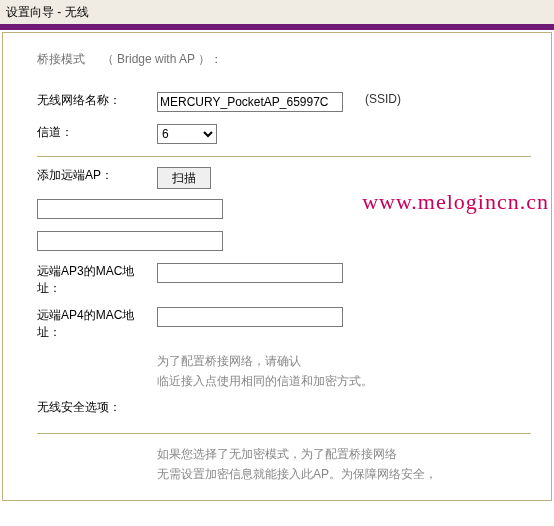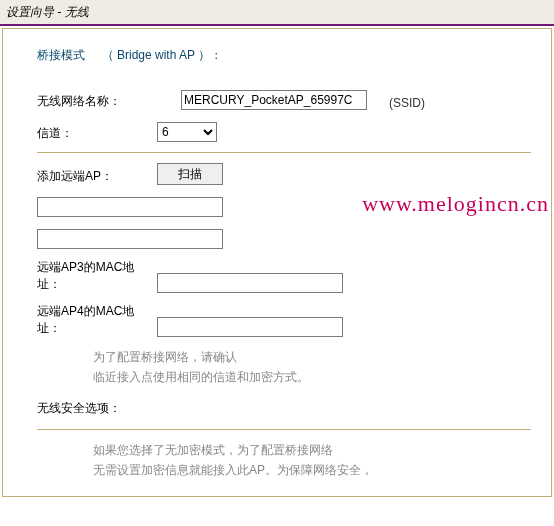--- a/index.html
+++ b/index.html
@@ -9,63 +9,62 @@
     font-size: 12px;
     background: #fff;
     color: #000;
     width: 554px;
   }
   .titlebar {
     height: 24px;
     line-height: 24px;
     padding-left: 6px;
     background: #f0ece3;
-    border-bottom: 2px solid #701a75;
+    border-bottom: 6px solid #701a75;
     font-size: 12px;
-    font-style: italic;
   }
   .panel {
     border: 1px solid #c0b078;
     margin: 2px;
     padding: 0;
     min-height: 464px;
     position: relative;
     box-sizing: border-box;
   }
   .content {
     padding: 18px 20px 8px 34px;
   }
   .row-heading {
     color: #1a4aa0;
     font-weight: normal;
     margin-bottom: 24px;
   }
   .row-heading span {
-    color: #0c4a6e;
+    color: #737373;
   }
   .form-row {
     display: flex;
-    align-items: flex-end;
+    align-items: flex-start;
     margin-bottom: 10px;
     min-height: 22px;
   }
   .form-label {
     width: 120px;
     flex-shrink: 0;
   }
   .text-input {
     height: 18px;
     line-height: 18px;
     font-family: inherit;
     font-size: 12px;
     border: 1px solid #7a7a7a;
     padding: 0 2px;
     background: #fff;
   }
-  .ssid-input { width: 180px; margin-left: 24px; }
+  .ssid-input { width: 180px; }
   .mac-input  { width: 180px; }
   .select {
     height: 20px;
     font-family: inherit;
     font-size: 12px;
     border: 1px solid #7a7a7a;
     background: #fff;
   }
   .channel-select { width: 60px; }
   .keytype-select { width: 184px; }
@@ -74,37 +73,37 @@
     color: #333;
   }
   hr.sep {
     border: none;
     border-top: 1px solid #c0b078;
     margin: 6px 0 10px 0;
   }
   .scan-btn {
     height: 22px;
     min-width: 54px;
-    padding: 0 20px;
+    padding: 0 8px;
     font-family: inherit;
     font-size: 12px;
     border: 1px solid #7a7a7a;
     background: #efefef;
     cursor: pointer;
   }
   .hint {
     color: #888;
-    margin-left: 56px;
+    margin-left: 120px;
     line-height: 20px;
     margin-top: 2px;
     margin-bottom: 8px;
   }
   .watermark {
     position: absolute;
-    top: 162px;
+    top: 156px;
     right: 2px;
     font-family: "Times New Roman", serif;
     font-size: 22px;
     color: #c8005a;
     pointer-events: none;
     letter-spacing: 1px;
   }
 </style>
 </head>
 <body>

